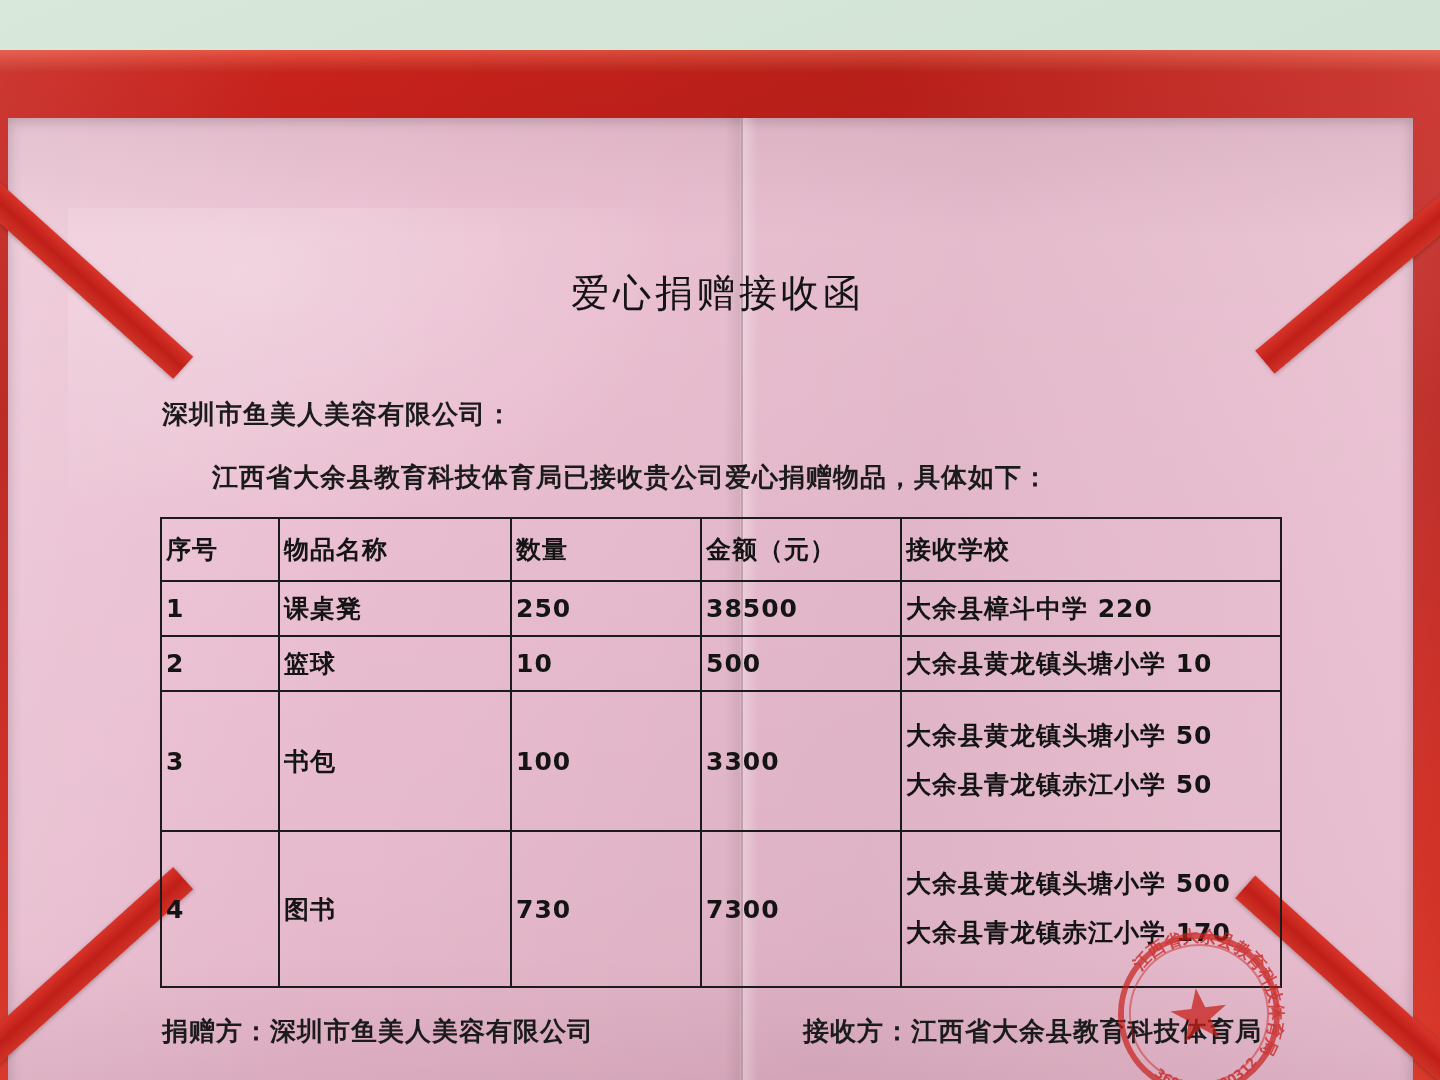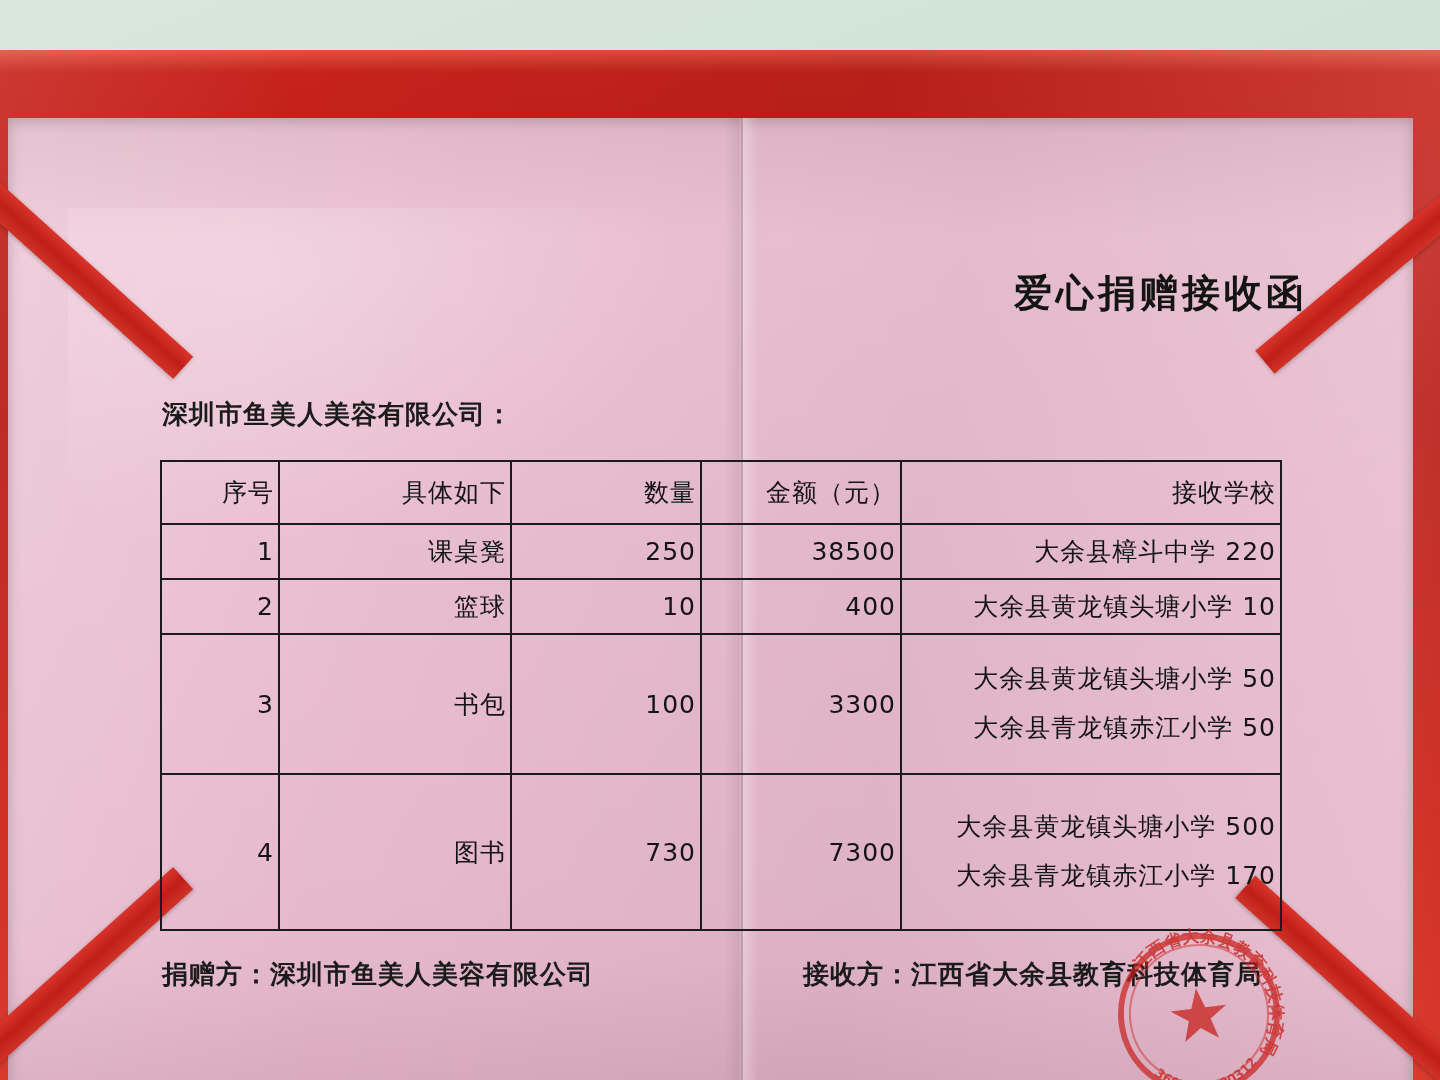--- a/index.html
+++ b/index.html
@@ -109,23 +109,23 @@
 
   
   .doc {
     position: absolute;
     left: 120px; top: 150px;
     width: 1180px;
     color: #1b1b1b;
     font-family: "DejaVu Sans", "Liberation Sans", sans-serif;
   }
   .doc-title {
-    text-align: right;
+    text-align: center;
     font-size: 38px;
-    font-weight: bold;
+    font-weight: normal;
     letter-spacing: 4px;
     margin: 0 0 78px 0;
     color: #141414;
   }
   .salutation {
     font-size: 26px;
     font-weight: bold;
     margin: 0 0 28px 34px;
     letter-spacing: 1px;
   }
@@ -137,23 +137,23 @@
   }
 
   table.items {
     border-collapse: collapse;
     width: 1120px;
     margin-left: 32px;
     table-layout: fixed;
   }
   table.items th, table.items td {
     border: 2px solid #1b1b1b;
-    text-align: right;
+    text-align: left;
     font-size: 25px;
-    font-weight: normal;
+    font-weight: bold;
     color: #141414;
     padding: 10px 4px;
     letter-spacing: 1px;
   }
   table.items th { padding: 14px 4px; }
   col.c-no { width: 118px; }
   col.c-name { width: 232px; }
   col.c-qty { width: 190px; }
   col.c-amt { width: 200px; }
   col.c-school { width: 380px; }
@@ -223,51 +223,52 @@
       <div class="ribbon ribbon-tl"></div>
       <div class="ribbon ribbon-tr"></div>
       <div class="ribbon ribbon-bl"></div>
       <div class="ribbon ribbon-br"></div>
 
       <div class="doc">
 
         <h1 class="doc-title">爱心捐赠接收函</h1>
 
         <p class="salutation">深圳市鱼美人美容有限公司：</p>
+        <p class="intro">江西省大余县教育科技体育局已接收贵公司爱心捐赠物品，具体如下：</p>
 
         <table class="items">
           <colgroup>
             <col class="c-no">
               <col class="c-name">
               <col class="c-qty">
               <col class="c-amt">
               <col class="c-school">
           </colgroup>
           <thead>
             <tr>
               <th>序号</th>
-              <th>具体如下</th>
+              <th>物品名称</th>
               <th>数量</th>
               <th>金额（元）</th>
               <th>接收学校</th>
             </tr>
           </thead>
           <tbody>
             <tr>
               <td>1</td>
               <td>课桌凳</td>
               <td>250</td>
               <td>38500</td>
               <td>大余县樟斗中学 220</td>
             </tr>
             <tr>
               <td>2</td>
               <td>篮球</td>
               <td>10</td>
-              <td>400</td>
+              <td>500</td>
               <td>大余县黄龙镇头塘小学 10</td>
             </tr>
             <tr>
               <td class="tall">3</td>
               <td class="tall">书包</td>
               <td class="tall">100</td>
               <td class="tall">3300</td>
               <td class="school-multi tall">
                 <div>大余县黄龙镇头塘小学 50</div>
                 <div>大余县青龙镇赤江小学 50</div>

